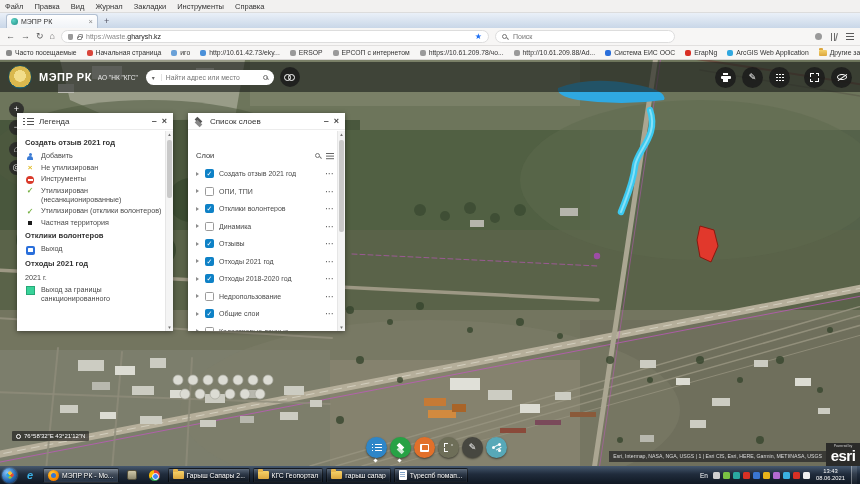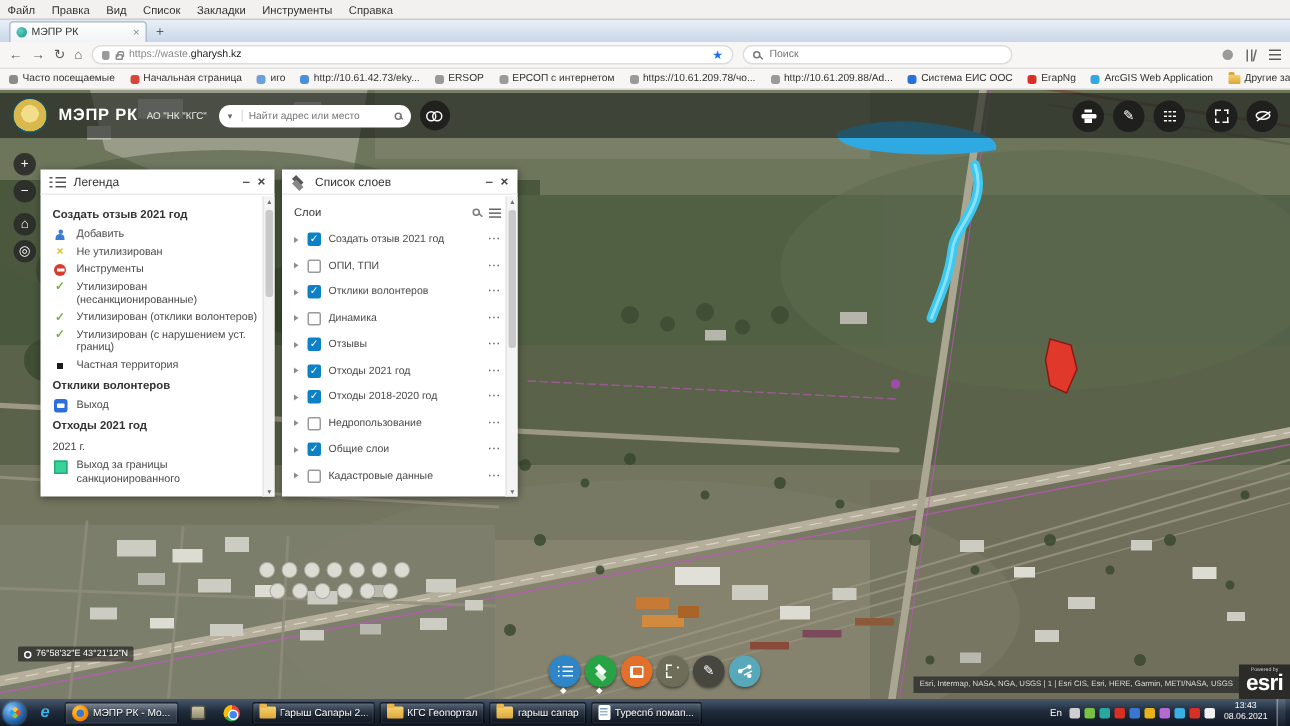--- a/index.html
+++ b/index.html
@@ -97,21 +97,21 @@
   .eye-slash::after{content:"";position:absolute;left:-1px;top:2px;width:11px;height:1.2px;background:#fff;transform:rotate(-35deg);}
 
   .map-ctrl{position:absolute;left:9px;top:42px;display:flex;flex-direction:column;gap:3px;}
   .mc-btn{width:15px;height:15px;border-radius:50%;background:rgba(40,40,40,.85);color:#fff;
     font-size:9px;display:flex;align-items:center;justify-content:center;line-height:1;}
   .mc-btn.gap{margin-top:4px;}
 
   
   .panel{position:absolute;top:53px;width:156px;height:218px;background:#fff;
     box-shadow:0 1px 5px rgba(0,0,0,.45);font-size:7.2px;color:#4a4a4a;}
-  .panel.legend{left:27px;} .panel.layers{left:188px;width:157px;}
+  .panel.legend{left:17px;} .panel.layers{left:188px;width:157px;}
   .panel-header{height:17px;border-bottom:1px solid #ececec;display:flex;align-items:center;
     gap:5px;padding:0 6px;}
   .panel-title{flex:1;font-size:8px;color:#323232;}
   .pmin{color:#555;font-size:9px;font-weight:bold;line-height:1;}
   .pclose{color:#444;font-size:9px;font-weight:bold;line-height:1;}
   .ph-ic{width:11px;height:9px;position:relative;flex:0 0 11px;}
   .list-ic::before{content:"";position:absolute;left:0;top:1px;width:1.5px;height:1.5px;background:#555;
     box-shadow:0 3px 0 #555,0 6px 0 #555;}
   .list-ic::after{content:"";position:absolute;left:3.5px;top:1px;width:7px;height:1.5px;background:#555;
     box-shadow:0 3px 0 #555,0 6px 0 #555;}
@@ -138,21 +138,21 @@
   .no-entry-red i{position:absolute;left:1.5px;top:3.2px;width:5px;height:1.6px;background:#fff;}
   .person-blue{width:8px;height:8px;position:relative;}
   .person-blue::before{content:"";position:absolute;left:2.5px;top:0;width:3px;height:3px;border-radius:50%;background:#3a7bd5;}
   .person-blue::after{content:"";position:absolute;left:1px;top:3.5px;width:6px;height:4px;border-radius:3px 3px 0 0;background:#3a7bd5;}
   .square-black{width:4px;height:4px;background:#1c1c1c;margin-top:2px;}
   .marker-blue{width:9px;height:9px;border-radius:2px;background:#2a6fdb;position:relative;}
   .marker-blue::after{content:"";position:absolute;left:2px;top:2.5px;width:5px;height:3.5px;background:#fff;border-radius:.5px;}
   .square-teal{width:9px;height:9px;background:#38d39a;border:1px solid #26a877;}
   .lg-label{flex:1;}
 
-  .slои-row{display:flex;align-items:center;gap:6px;margin:3px 0 5px;color:#333;}
+  .slои-row{display:flex;align-items:center;gap:6px;margin:17px 0 5px;color:#333;}
   .slои-row .lbl{flex:1;font-size:7.5px;}
   .filter-ic{width:8px;height:1.2px;background:#666;box-shadow:0 2.6px 0 #666,0 5.2px 0 #666;margin-top:-4px;}
   .layer-row{display:flex;align-items:center;height:17.5px;gap:5px;}
   .tri{width:0;height:0;border-left:3.5px solid #8c8c8c;border-top:2.5px solid transparent;
     border-bottom:2.5px solid transparent;flex:0 0 4px;}
   .cb{width:9px;height:9px;border:1px solid #9a9a9a;background:#fff;border-radius:1.5px;flex:0 0 9px;
     display:flex;align-items:center;justify-content:center;}
   .cb.on{background:#0e81c6;border-color:#0e81c6;color:#fff;font-size:7px;line-height:1;}
   .cb.on::after{content:"✓";}
   .layer-label{flex:1;font-size:7px;color:#4a4a4a;white-space:nowrap;overflow:hidden;}
@@ -234,21 +234,21 @@
   .show-desk{width:6px;height:18px;border-left:1px solid rgba(255,255,255,.35);
     background:linear-gradient(rgba(255,255,255,.12),rgba(255,255,255,.03));}
 </style>
 </head>
 <body>
 
 <div class="menu-bar" id="menu-bar">
     <span class="menu-item">Файл</span>
     <span class="menu-item">Правка</span>
     <span class="menu-item">Вид</span>
-    <span class="menu-item">Список</span>
+    <span class="menu-item">Журнал</span>
     <span class="menu-item">Закладки</span>
     <span class="menu-item">Инструменты</span>
     <span class="menu-item">Справка</span>
   </div>
 
 <div class="tab-bar">
   <div class="tab">
     <span class="tab-fav"></span>
     <span class="tab-title">МЭПР РК</span>
     <span class="tab-close">×</span>
@@ -555,26 +555,20 @@
           <span class="lg-label">Утилизирован (несанкционированные)</span>
         </div>
         <div class="lg-item">
           <span class="lg-ic">
             <span class="check-green"></span>
           </span>
           <span class="lg-label">Утилизирован (отклики волонтеров)</span>
         </div>
         <div class="lg-item">
           <span class="lg-ic">
-            <span class="check-green"></span>
-          </span>
-          <span class="lg-label">Утилизирован (с нарушением уст. границ)</span>
-        </div>
-        <div class="lg-item">
-          <span class="lg-ic">
             <span class="square-black"></span>
           </span>
           <span class="lg-label">Частная территория</span>
         </div>
         <div class="lg-heading">Отклики волонтеров</div>
         <div class="lg-item">
           <span class="lg-ic">
             <span class="marker-blue"></span>
           </span>
           <span class="lg-label">Выход</span>

